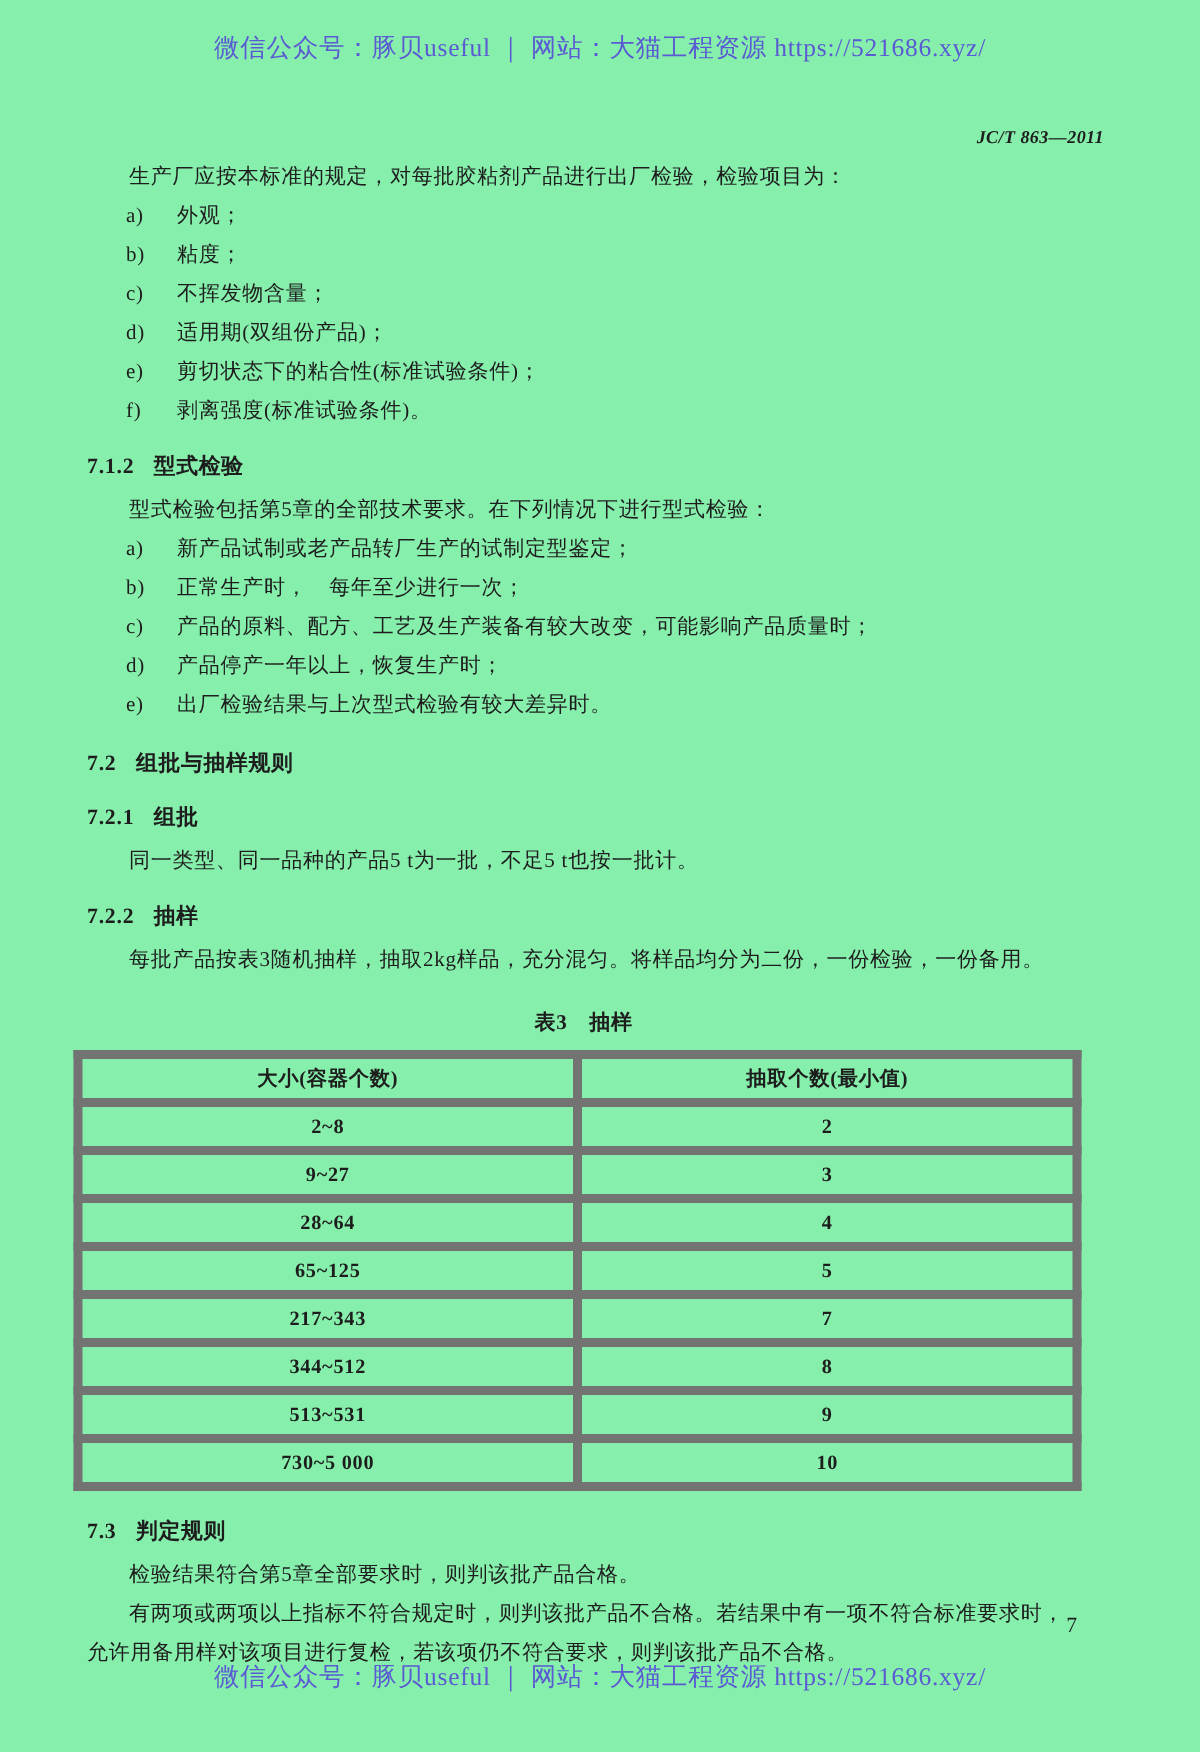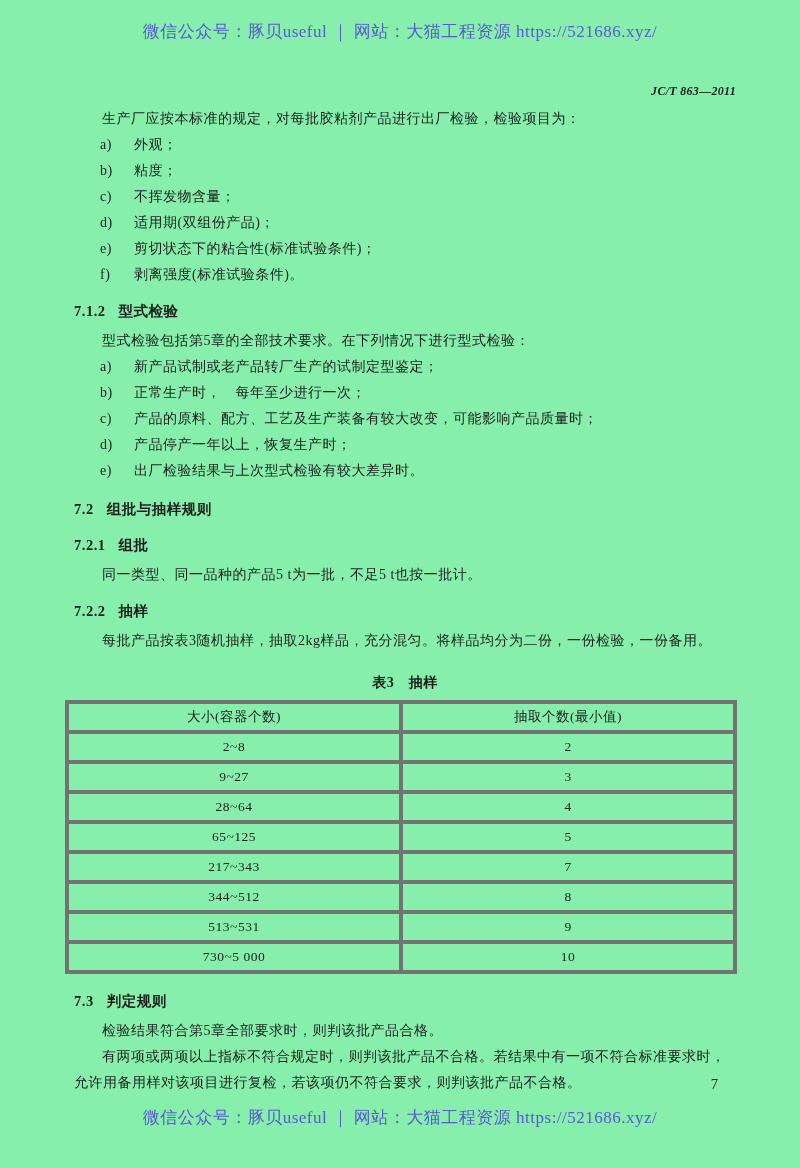--- a/index.html
+++ b/index.html
@@ -30,21 +30,21 @@
     top: 84px;
     right: 64px;
     font-weight: bold;
     font-style: italic;
     font-size: 12px;
     letter-spacing: 0.3px;
   }
   .content {
     position: absolute;
     top: 106px;
-    left: 74px;
+    left: 58px;
     width: 662px;
     font-size: 14px;
     line-height: 26px;
     letter-spacing: 0.5px;
   }
   .para { text-indent: 2em; }
   .li { display: flex; padding-left: 26px; }
   .li-label { flex: 0 0 34px; }
   .li-text { flex: 1; }
   .heading { font-weight: bold; font-size: 14.5px; }
@@ -62,23 +62,23 @@
   }
   table.t3 {
     width: 672px;
     margin-left: -9px;
     margin-top: 4px;
     border-collapse: collapse;
     border: 2px solid #2e2e2e;
     font-size: 13.5px;
   }
   table.t3 th, table.t3 td {
-    border: 4px solid #737373;
+    border: 6px solid #737373;
     text-align: center;
-    font-weight: normal;
+    font-weight: bold;
     width: 50%;
     letter-spacing: 0.5px;
   }
   table.t3 th { height: 28px; }
   table.t3 td { height: 26px; }
   .page-number {
     position: absolute;
     top: 1076px;
     right: 82px;
     font-size: 14.5px;

